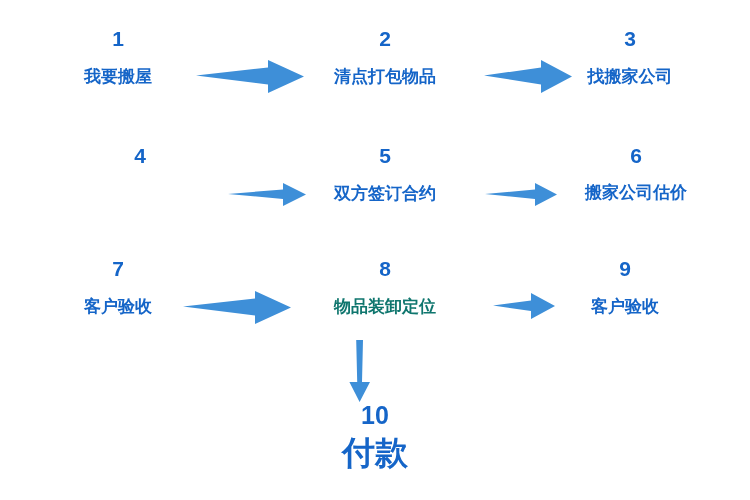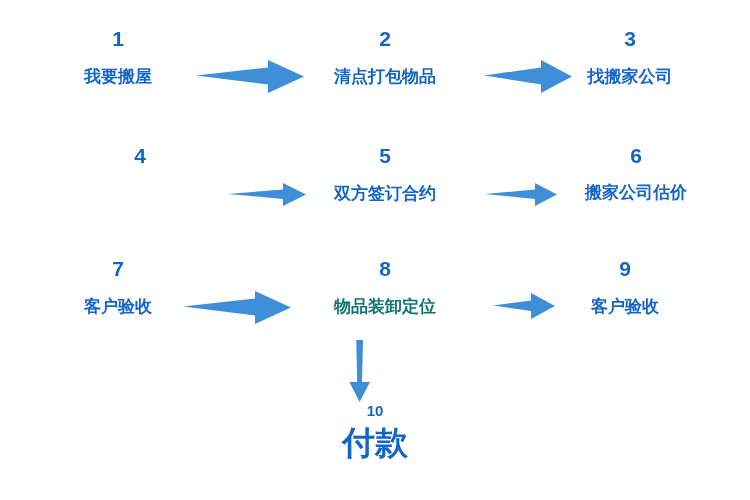--- a/index.html
+++ b/index.html
@@ -18,21 +18,21 @@
     line-height:1;
     letter-spacing:0px;
   }
   .node .label{
     font-weight:bold;
     font-size:17px;
     line-height:1;
     white-space:nowrap;
     margin-top:19px;
   }
-  .node.big .num{font-size:15px;}
+  .node.big .num{font-size:25px;}
   .node.big .label{font-size:33px;margin-top:8px;}
 
   .arrow{position:absolute;}
   .arrow svg{display:block;overflow:visible;}
 </style>
 </head>
 <body>
 
 <div id="canvas" style="background: rgb(255, 255, 255);">
 

